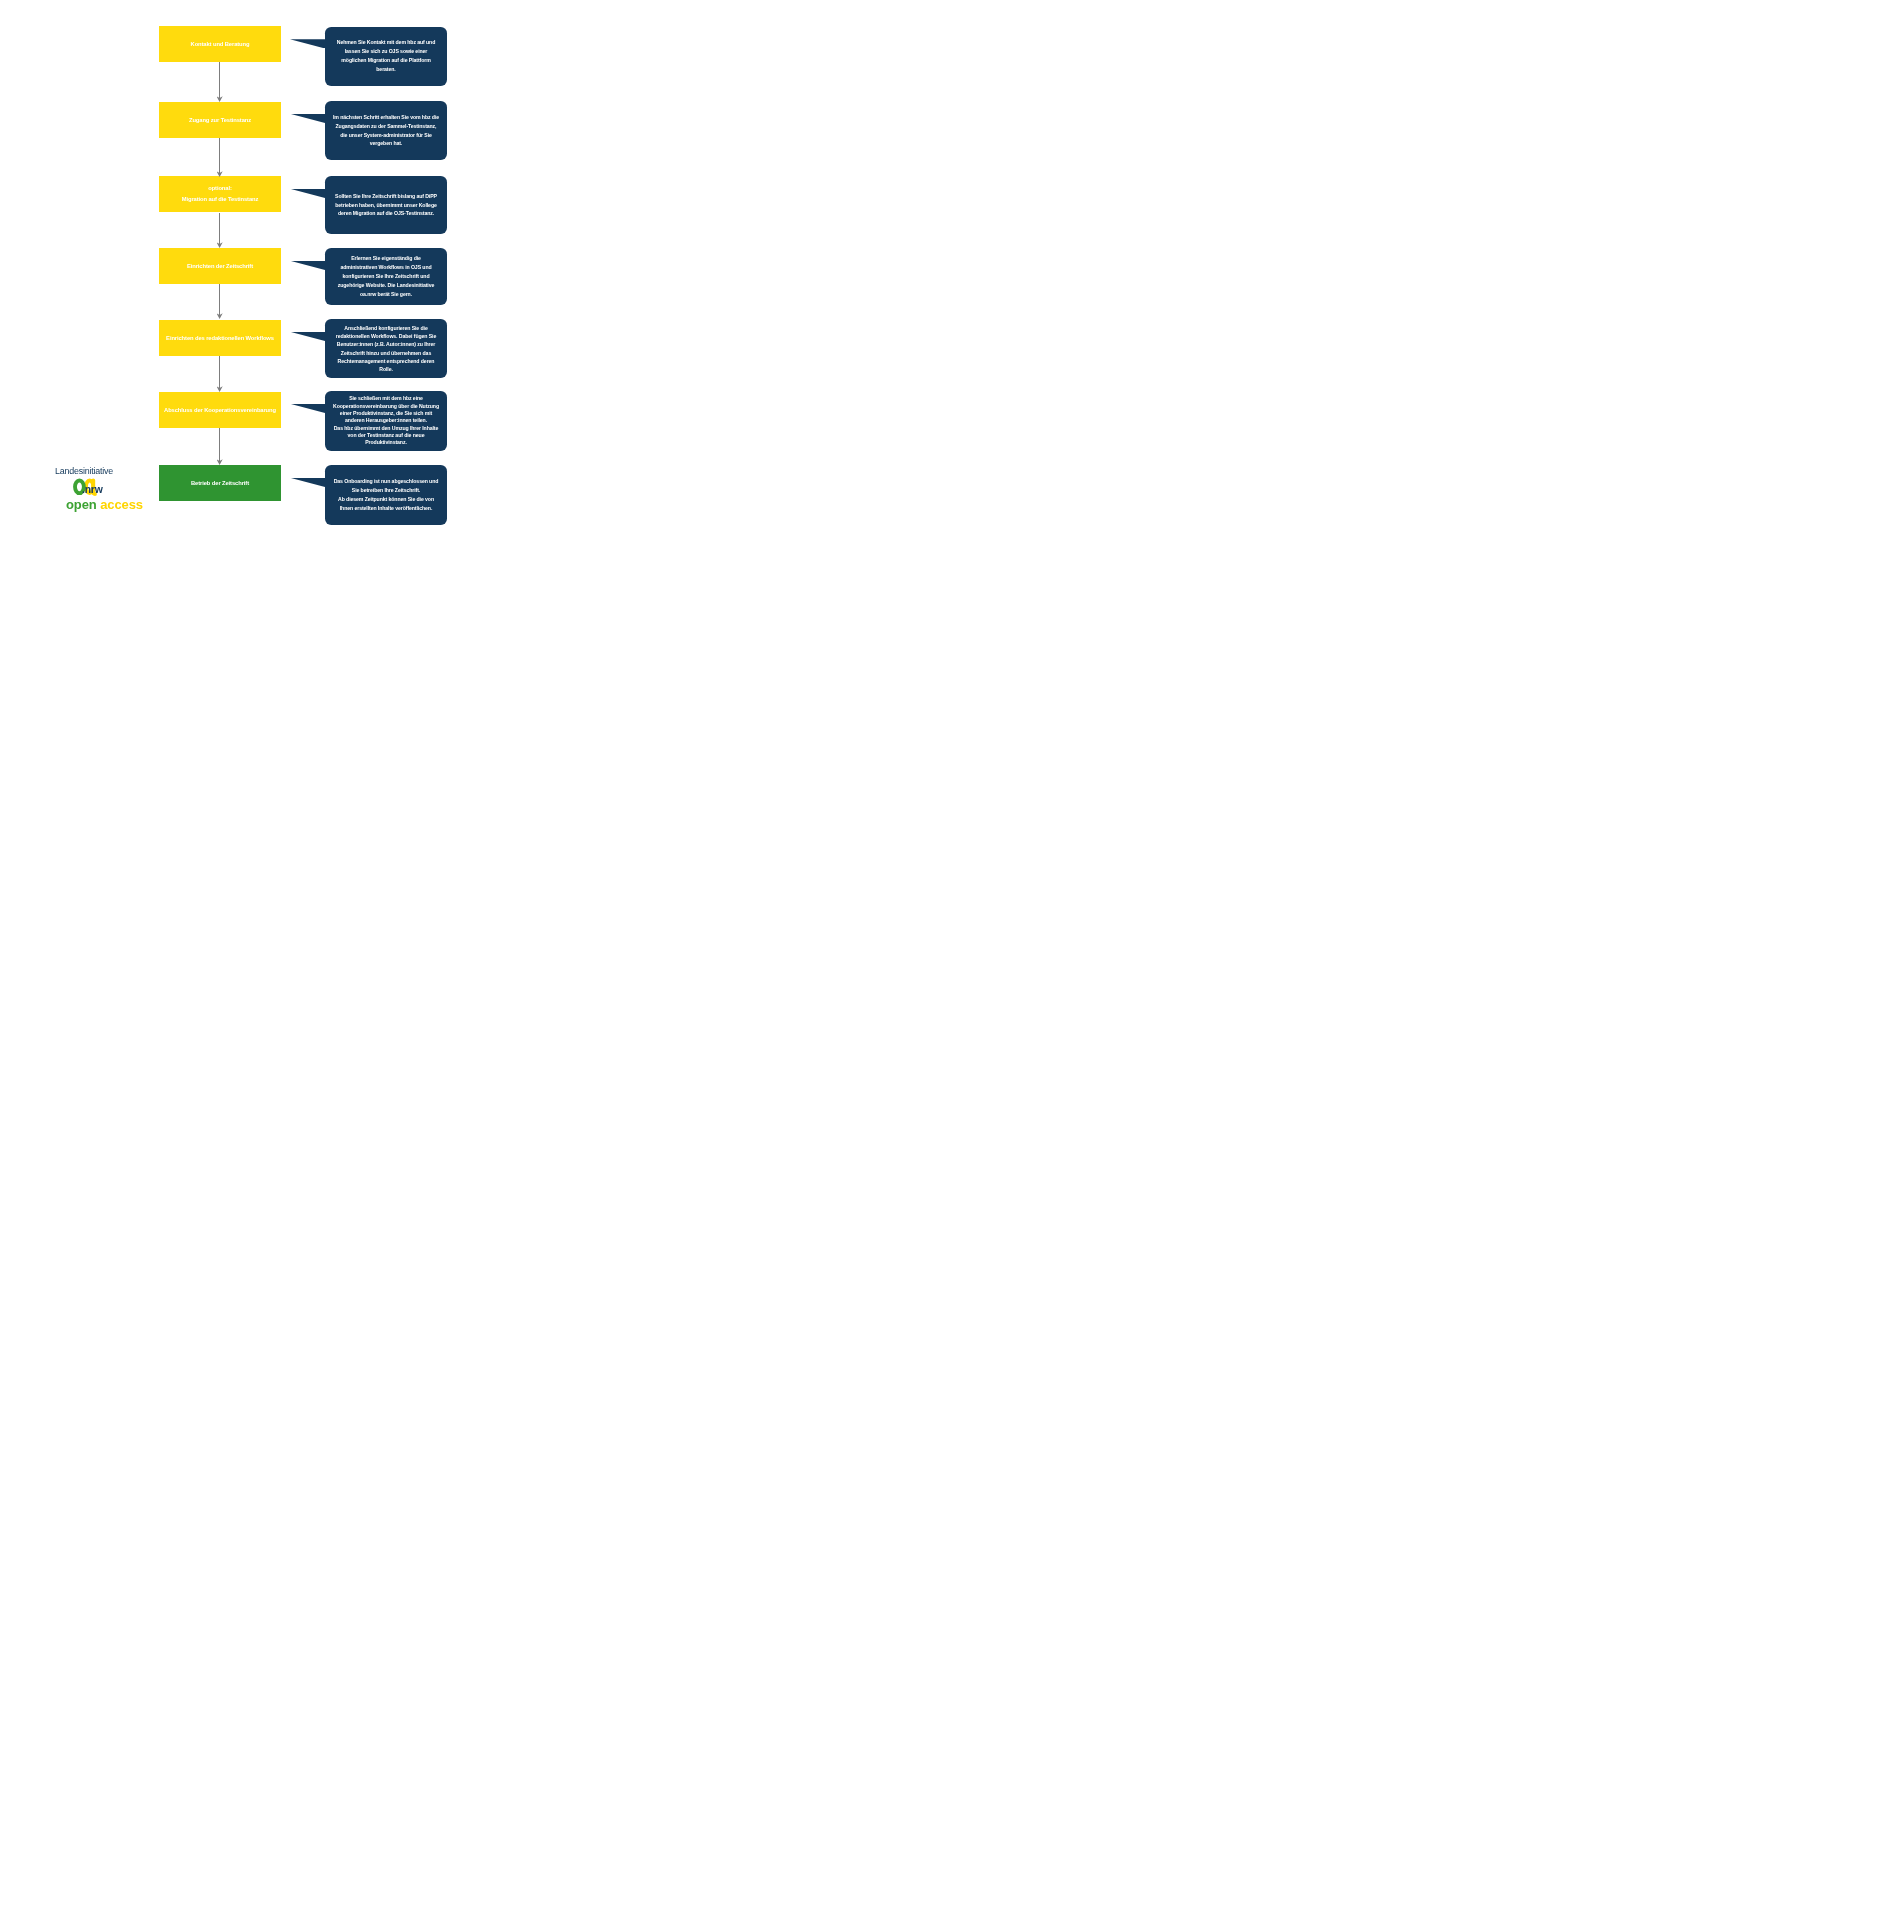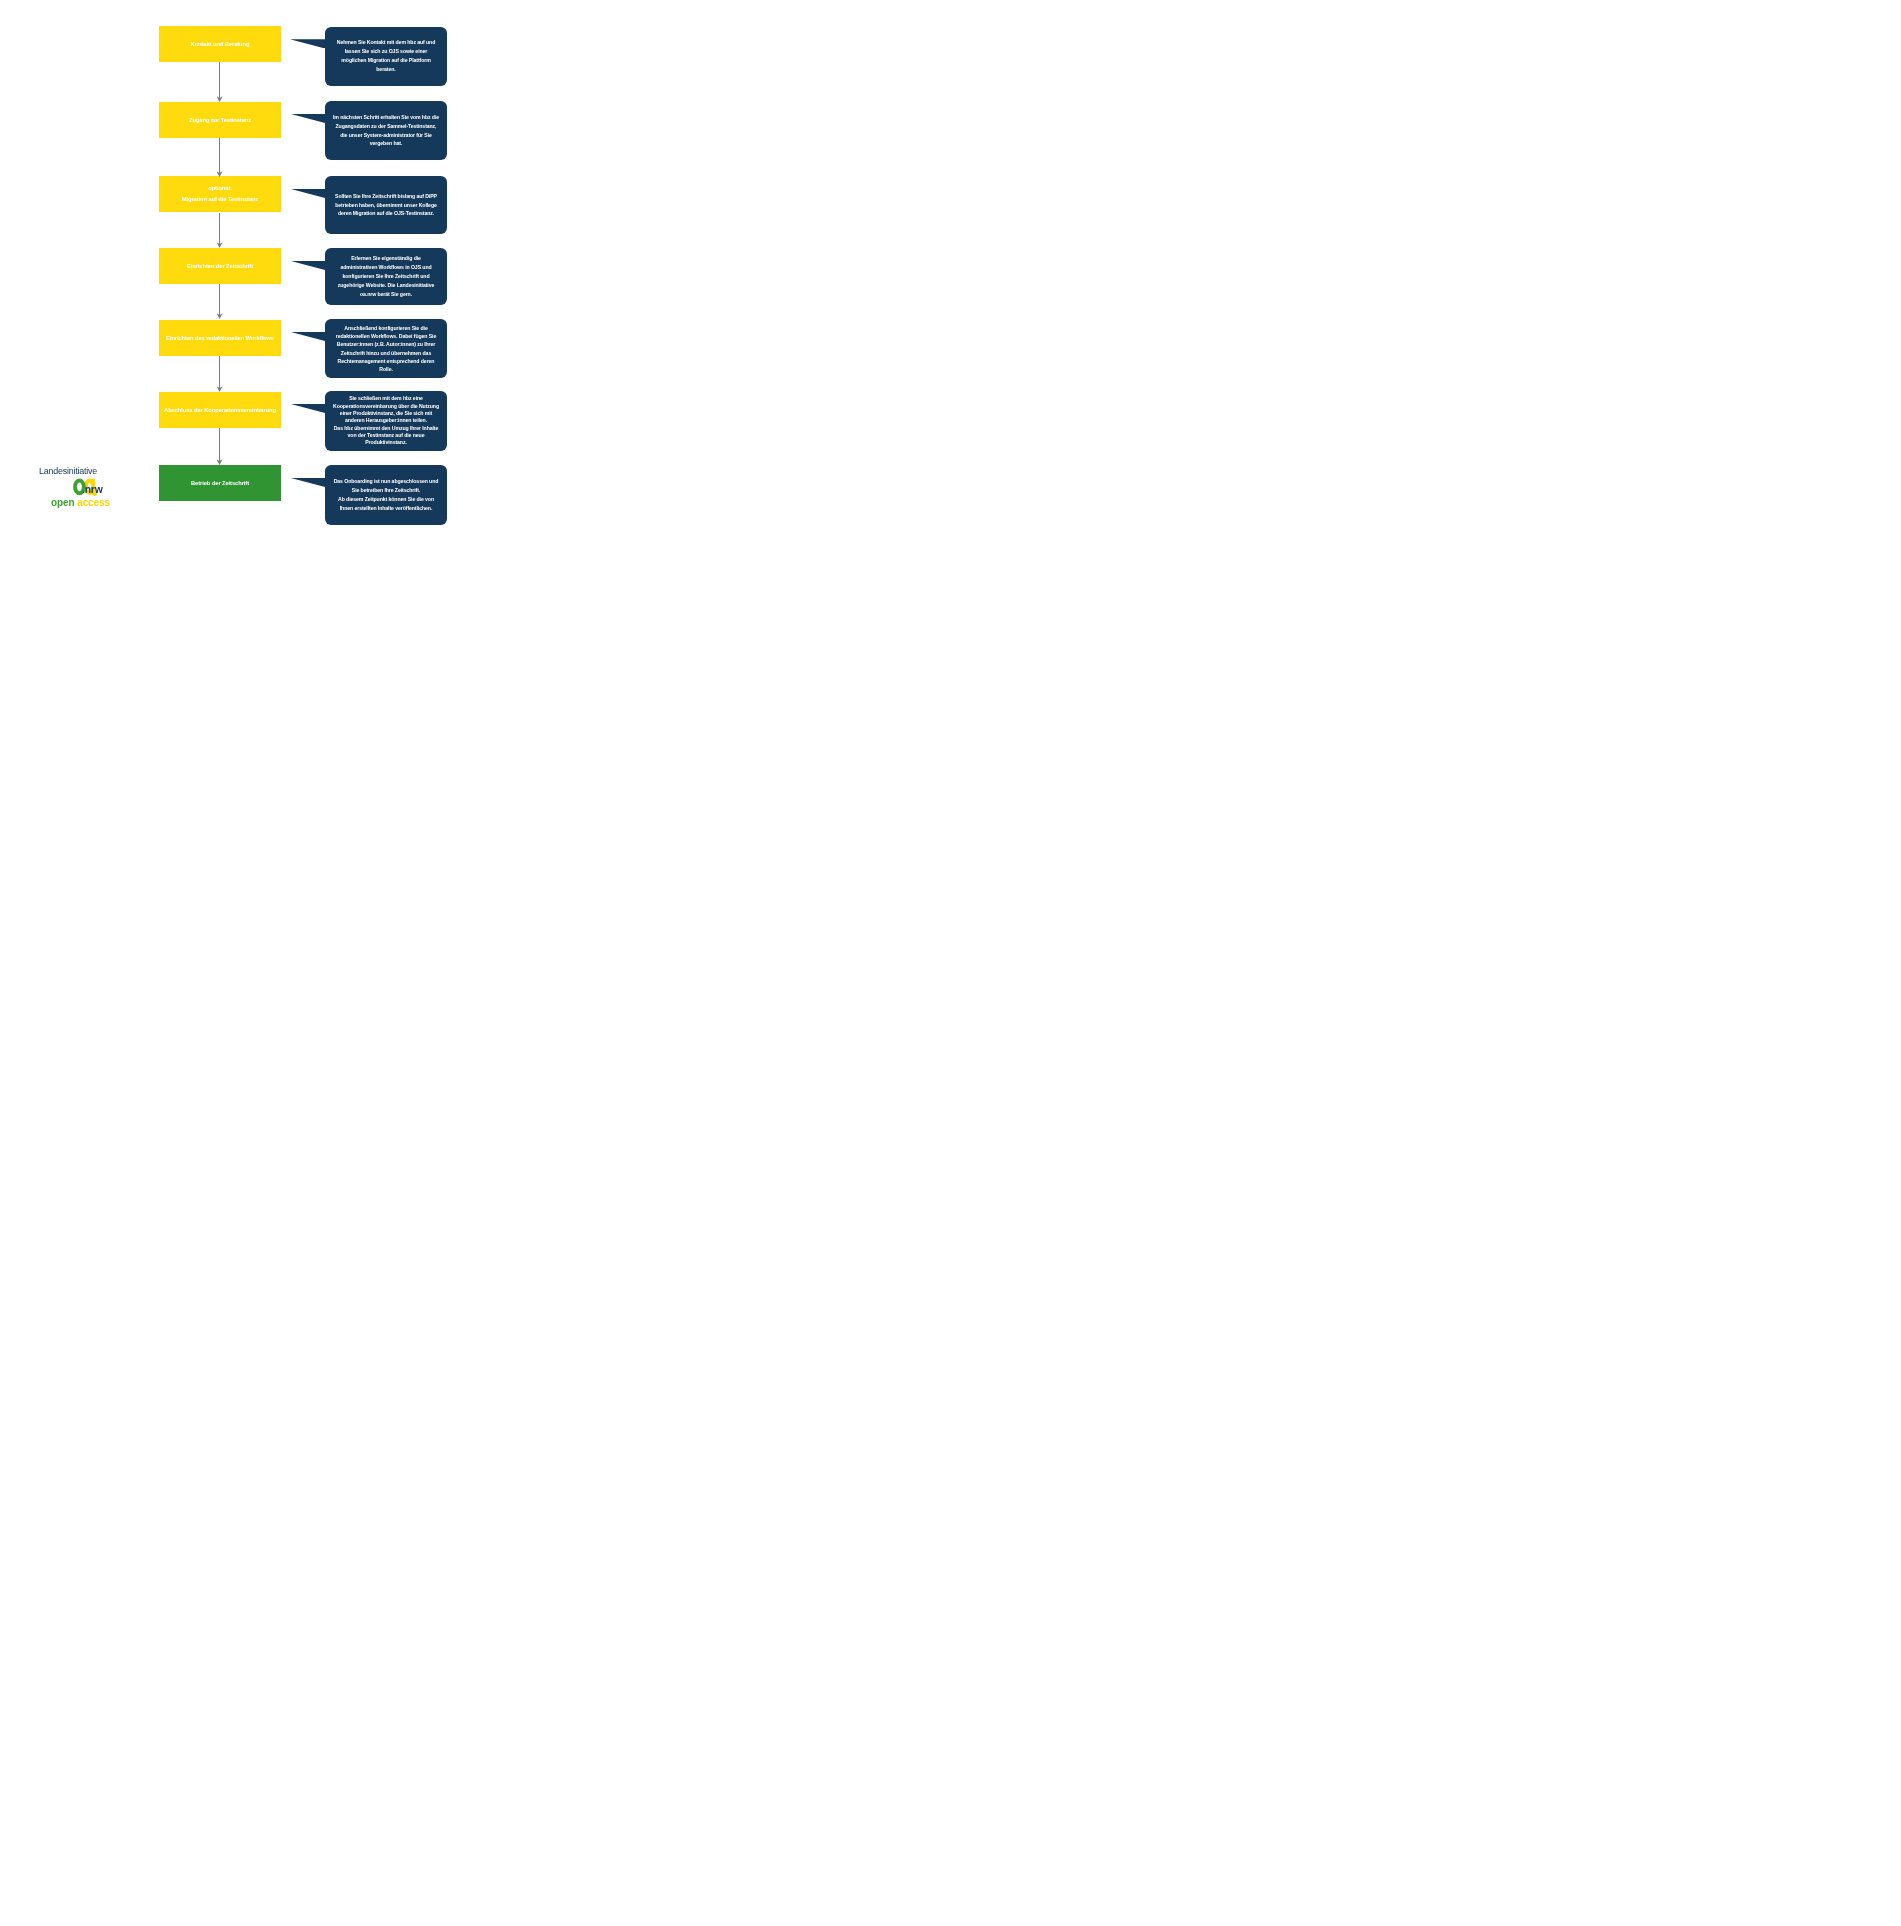--- a/index.html
+++ b/index.html
@@ -78,31 +78,31 @@
     letter-spacing: -0.1px;
     text-align: center;
     white-space: pre-line;
   }
   .callout.lh-m p { line-height: 1.58; }
   .callout.lh-s p { line-height: 1.42; }
 
   
   .logo { position: absolute; left: 39px; top: 464px; width: 116px; height: 46px; }
   .logo-line1 {
-    position: absolute; left: 0; top: 2.3px;
+    position: absolute; left: 16px; top: 2.3px;
     color: #14395B; font-size: 8.9px; font-weight: 400; letter-spacing: -0.2px;
   }
   .oa-mark { position: absolute; left: 34px; top: 14.3px; width: 24px; height: 17.7px; overflow: visible; }
   .logo-nrw {
     position: absolute; left: 43px; top: 20px;
     color: #14395B; font-size: 10.4px; font-weight: bold; letter-spacing: -0.2px;
   }
   .logo-openaccess {
-    position: absolute; left: 12px; top: 33px;
-    font-size: 10px; font-weight: bold; letter-spacing: -0.1px;
+    position: absolute; left: 27px; top: 33px;
+    font-size: 13px; font-weight: bold; letter-spacing: -0.1px;
   }
   .logo-openaccess .green { color: #3DA233; }
   .logo-openaccess .yellow { color: #FFD500; }
 </style>
 </head>
 <body>
 
 <div class="canvas">
 
   <div class="step-box" style="top:26px">

